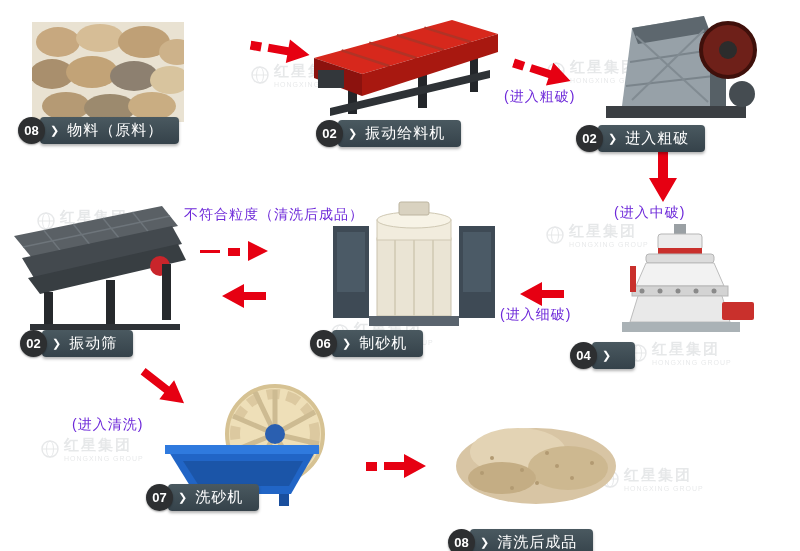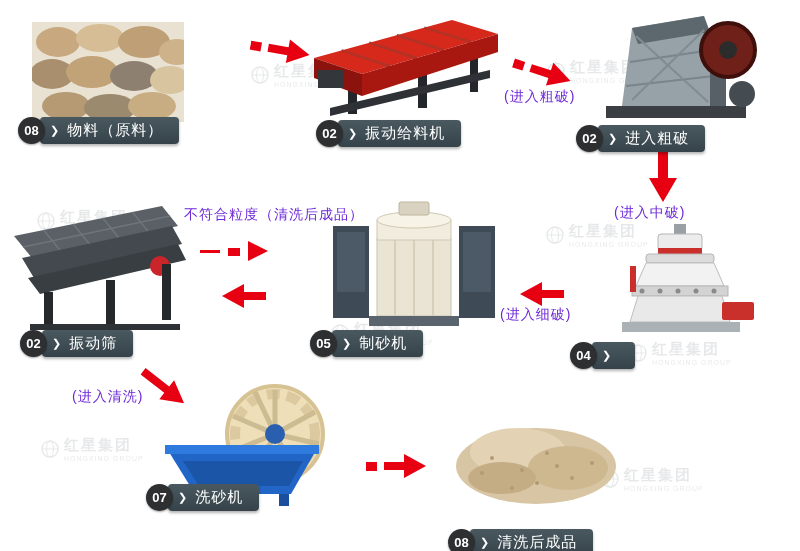--- a/index.html
+++ b/index.html
@@ -285,21 +285,21 @@
   </svg>
   <svg class="arr" style="left:366px;top:446px" width="62" height="40" viewBox="0 0 62 40">
     <rect x="0" y="16" width="11" height="9" fill="#e60012"></rect>
     <polygon points="18,16 38,16 38,8 60,20 38,32 38,24 18,24" fill="#e60012"></polygon>
   </svg>
 
   <div class="ann" style="left:504px;top:88px">(进入粗破)</div>
   <div class="ann" style="left:614px;top:204px">(进入中破)</div>
   <div class="ann" style="left:500px;top:306px">(进入细破)</div>
   <div class="ann" style="left:184px;top:206px">不符合粒度（清洗后成品）</div>
-  <div class="ann" style="left:72px;top:388px">(进入清洗)</div>
+  <div class="ann" style="left:72px;top:416px">(进入清洗)</div>
 
   <div class="caption" style="left:18px;top:117px">
     <div class="badge">08</div>
     <div class="ribbon">
         <span class="chev">❯</span>
         <span>物料（原料）</span>
       </div>
   </div>
   <div class="caption" style="left:316px;top:120px">
     <div class="badge">02</div>
@@ -315,21 +315,21 @@
         <span>进入粗破</span>
       </div>
   </div>
   <div class="caption" style="left:570px;top:342px">
     <div class="badge">04</div>
     <div class="ribbon">
         <span class="chev">❯</span>
       </div>
   </div>
   <div class="caption" style="left:310px;top:330px">
-    <div class="badge">05</div>
+    <div class="badge">06</div>
     <div class="ribbon">
         <span class="chev">❯</span>
         <span>制砂机</span>
       </div>
   </div>
   <div class="caption" style="left:20px;top:330px">
     <div class="badge">02</div>
     <div class="ribbon">
         <span class="chev">❯</span>
         <span>振动筛</span>

